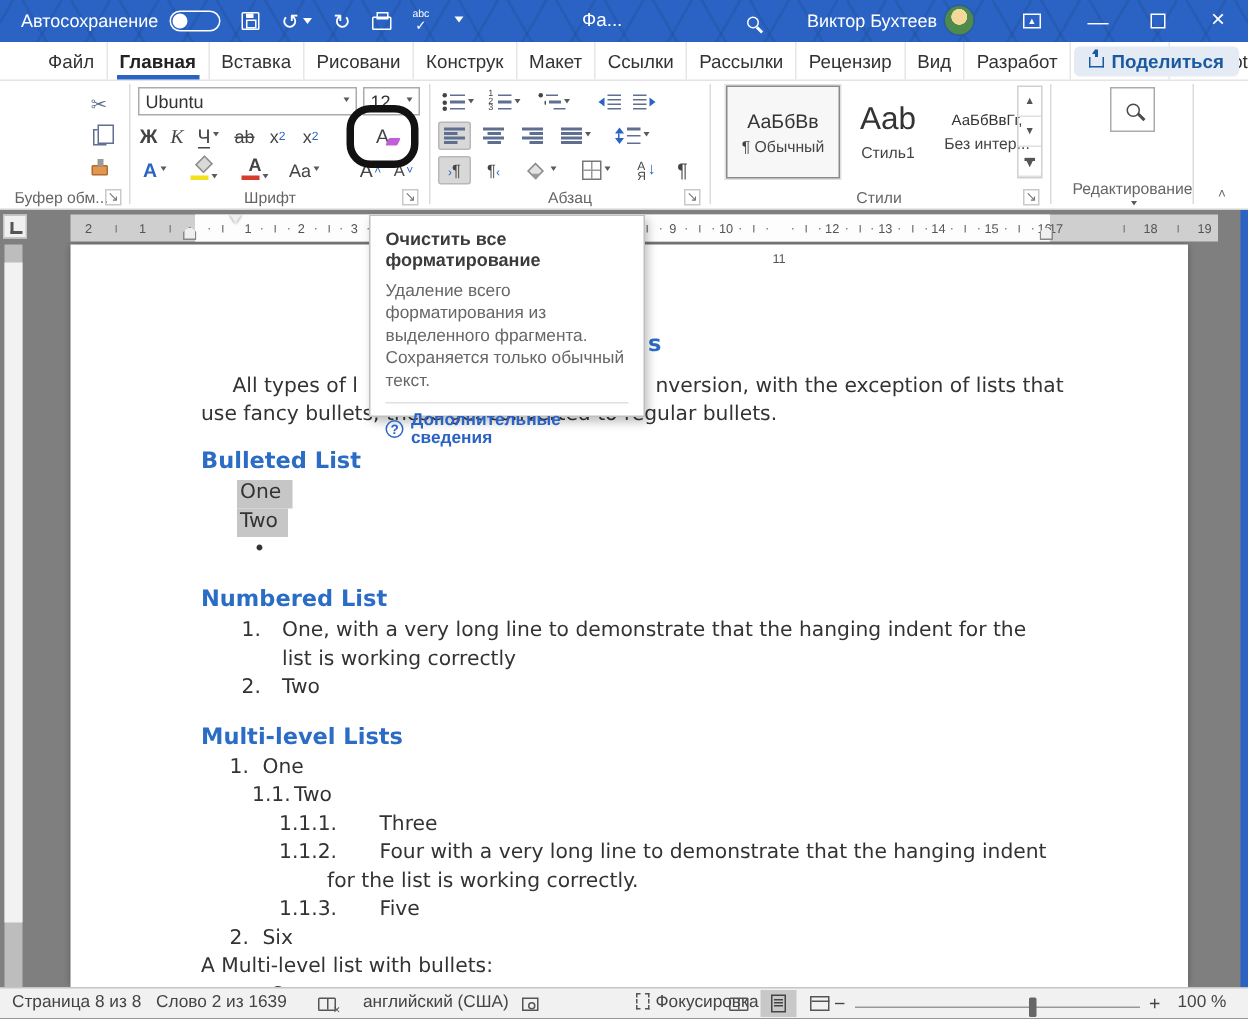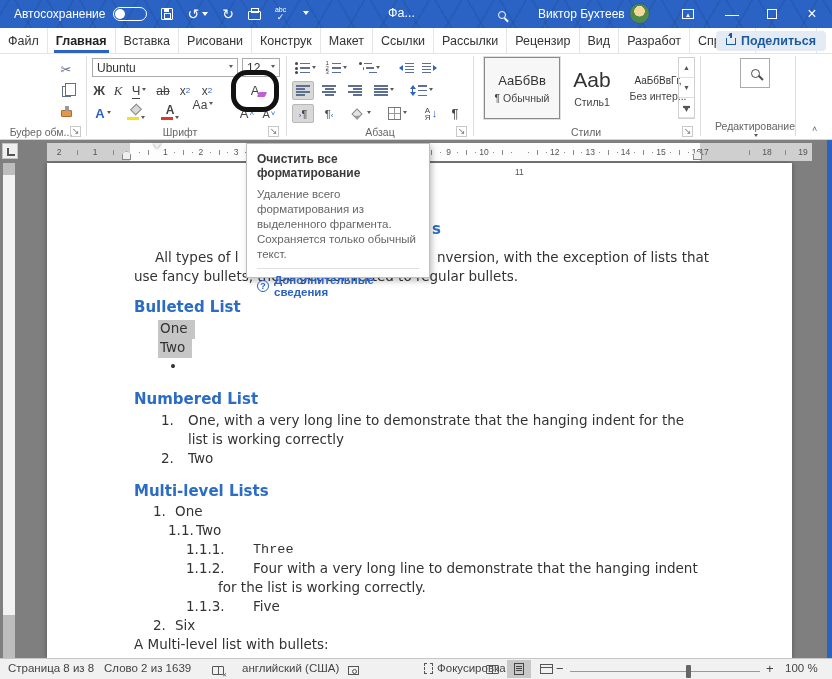--- a/index.html
+++ b/index.html
@@ -35,21 +35,21 @@
   #tb-search { position:absolute; left:498px; top:8px; }
   #user-name { position:absolute; left:538px; top:7px; color:#fff; font-size:12px; }
   #avatar { position:absolute; left:629px; top:3px; width:21px; height:21px; border-radius:50%;
     background:radial-gradient(circle at 50% 38%, #f2d99a 0 34%, #4d8a4b 36%); border:1px solid #2c5c9e; }
   .win-btn { position:absolute; top:0; width:40px; height:28px; display:flex; align-items:center; justify-content:center; color:#fff; font-size:14px; }
   #btn-ribbon-opts { left:668px; }
   #btn-ribbon-opts .box { width:12px; height:10px; border:1px solid #fff; text-align:center; font-size:7px; line-height:9px; }
   #btn-min { left:712px; } #btn-max { left:752px; } #btn-close { left:792px; font-size:16px; }
   #btn-max .box { width:10px; height:10px; border:1px solid #fff; }
   
-  #tabrow { position:absolute; left:0; top:28px; width:832px; height:26px; background:#fff; display:flex; align-items:stretch; border-bottom:1px solid #e4e4e4; }
+  #tabrow { position:absolute; left:0; top:28px; width:832px; height:26px; background:#fff; display:flex; align-items:stretch; border-bottom:1px solid #e4e4e4;padding-left:24px; }
   .rtab { padding:0 8px; display:flex; align-items:center; font-size:12.5px; color:#333; border-right:1px solid #e6e6e6; position:relative; white-space:nowrap; }
   .rtab.active { font-weight:bold; color:#222; }
   .rtab.active:after { content:""; position:absolute; left:6px; right:6px; bottom:0; height:3px; background:#2a63c4; }
   #share-btn { position:absolute; right:6px; top:3px; height:20px; background:#e4ebf5; border-radius:4px;
     display:flex; align-items:center; padding:0 10px; color:#1b5a9e; font-weight:bold; font-size:12.5px; }
   .share-ic { width:10px; height:7px; border:1px solid #1b5a9e; border-top:none; margin-right:5px; position:relative; }
   .share-ic:before { content:""; position:absolute; left:3px; top:-5px; width:2px; height:5px; background:#1b5a9e; }
   .share-ic:after { content:""; position:absolute; left:1.5px; top:-7px; width:0; height:0; border:2.5px solid transparent; border-bottom:3px solid #1b5a9e; }
   
   #ribbon { position:absolute; left:0; top:54px; width:832px; height:86px; background:#fff; border-bottom:1px solid #d4d4d4; }
@@ -278,21 +278,21 @@
           <span class="dd"></span>
         </span>
     </div>
     <div class="rbtn" style="left:156px; top:48px; width:28px; height:21px; flex-direction:column;">
       <span class="g b" style="font-size:12px; line-height:12px;">А</span>
       <span style="display:flex; align-items:center;">
           <span style="width:12px; height:3px; background:#d83b2e;"></span>
           <span class="dd"></span>
         </span>
     </div>
-    <div class="rbtn" style="left:188px; top:41px; width:30px; height:19px;">
+    <div class="rbtn" style="left:188px; top:50px; width:30px; height:19px;">
         <span class="g" style="font-size:12px;">Аа</span>
         <span class="dd"></span>
       </div>
     <div class="rbtn" style="left:238px; top:50px; width:18px; height:19px; position:absolute;">
         <span class="g" style="position:relative;">А</span>
         <span class="growmark" style="position:static; margin-left:1px;">˄</span>
       </div>
     <div class="rbtn" style="left:260px; top:50px; width:18px; height:19px;">
         <span class="g" style="font-size:11px;">А</span>
         <span class="growmark" style="position:static; margin-left:1px;">˅</span>
@@ -581,21 +581,21 @@
         <span class="seg" style="left: 141px; top: 249px;">One, with a very long line to demonstrate that the hanging indent for the</span>
         <span class="seg" style="left: 141px; top: 268px;">list is working correctly</span>
         <span class="seg" style="left: 114px; top: 287px;">2.</span>
         <span class="seg" style="left: 141px; top: 287px;">Two</span>
         <span class="seg h" style="left: 87px; top: 320px;">Multi-level Lists</span>
         <span class="seg" style="left: 106px; top: 340px;">1.</span>
         <span class="seg" style="left: 128px; top: 340px;">One</span>
         <span class="seg" style="left: 121px; top: 359px;">1.1.</span>
         <span class="seg" style="left: 149px; top: 359px;">Two</span>
         <span class="seg" style="left: 139px; top: 378px;">1.1.1.</span>
-        <span class="seg" style="left: 206px; top: 378px; font-family: Liberation Mono, monospace;">Three</span>
+        <span class="seg" style="left: 206px; top: 378px;">Three</span>
         <span class="seg" style="left: 139px; top: 397px;">1.1.2.</span>
         <span class="seg" style="left: 206px; top: 397px;">Four with a very long line to demonstrate that the hanging indent</span>
         <span class="seg" style="left: 171px; top: 416px;">for the list is working correctly.</span>
         <span class="seg" style="left: 139px; top: 435px;">1.1.3.</span>
         <span class="seg" style="left: 206px; top: 435px;">Five</span>
         <span class="seg" style="left: 106px; top: 454px;">2.</span>
         <span class="seg" style="left: 128px; top: 454px;">Six</span>
         <span class="seg" style="left: 87px; top: 473px;">A Multi-level list with bullets:</span>
         <span class="seg" style="left: 113px; top: 492px;">•</span>
         <span class="seg" style="left: 133px; top: 492px;">One</span>

